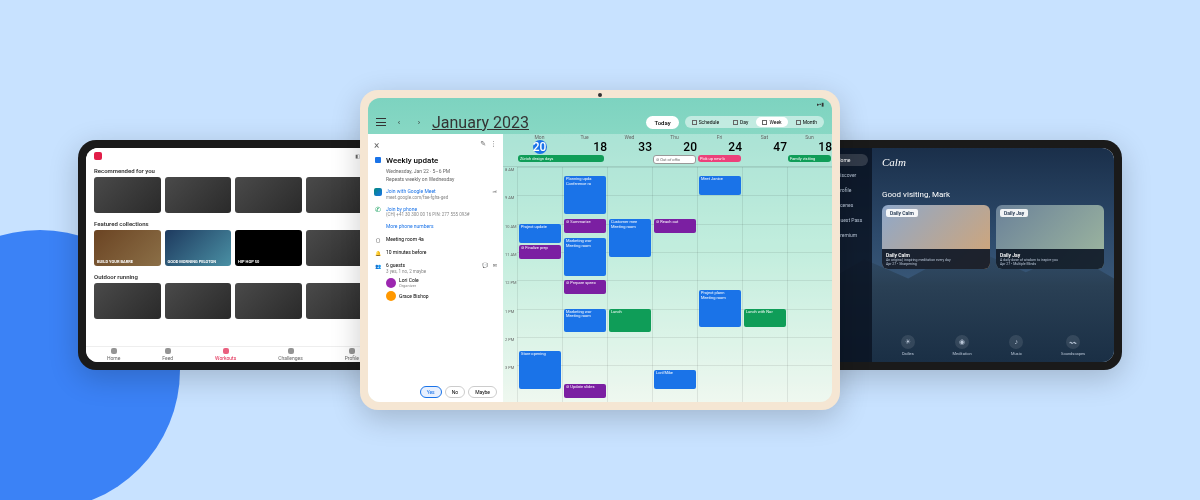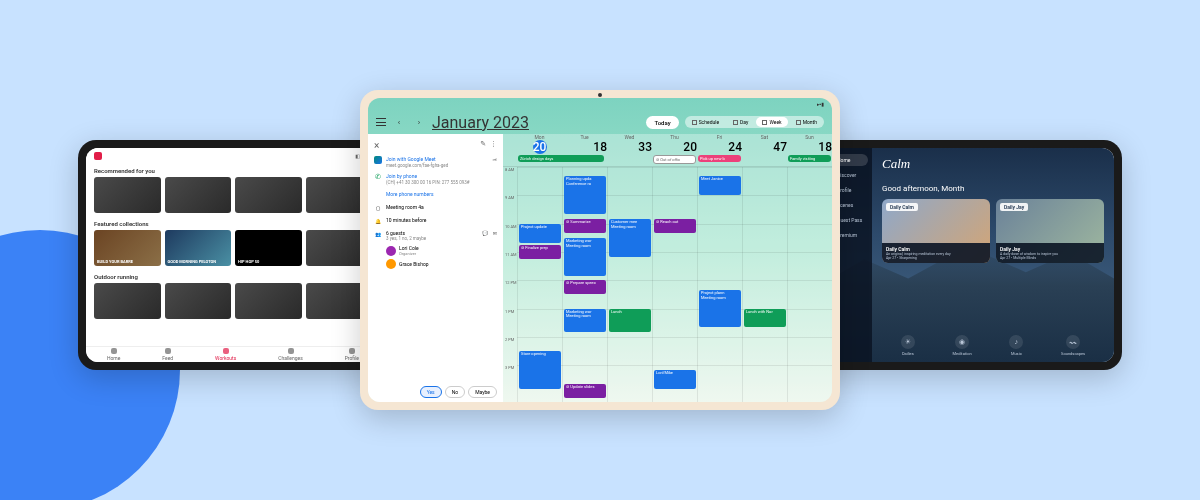--- a/index.html
+++ b/index.html
@@ -88,21 +88,21 @@
 
 .tablet-right { width: 310px; height: 230px; right: 78px; top: 140px; z-index: 1; }
 .calm-bg { position: absolute; inset: 0; background: linear-gradient(180deg, #1a2f4a 0%, #2d4a6b 40%, #4a6b8a 100%); }
 .calm-mountains { position: absolute; bottom: 0; left: 0; right: 0; height: 60%; background: linear-gradient(180deg, transparent, #2a4055 40%, #1a2f45); clip-path: polygon(0 40%, 15% 20%, 30% 35%, 50% 10%, 70% 30%, 85% 15%, 100% 35%, 100% 100%, 0 100%); }
 .calm-layout { position: absolute; inset: 0; display: flex; }
 .calm-sidebar { width: 52px; background: rgba(10,20,35,0.85); padding: 6px 4px; display: flex; flex-direction: column; gap: 3px; }
 .calm-nav-item { display: flex; align-items: center; gap: 3px; padding: 3px 4px; border-radius: 6px; font-size: 5px; color: #b8c5d6; }
 .calm-nav-item.active { background: rgba(255,255,255,0.15); color: #fff; }
 .calm-nav-icon { width: 6px; height: 6px; background: currentColor; border-radius: 1px; opacity: 0.8; }
 .calm-main { flex: 1; padding: 8px 10px; position: relative; }
-.calm-logo { font-size: 13px; color: #fff; font-family: cursive; font-style: italic; margin-bottom: 12px; }
+.calm-logo { font-size: 11px; color: #fff; font-family: cursive; font-style: italic; margin-bottom: 22px; }
 .calm-greeting { font-size: 8px; color: #fff; margin-bottom: 6px; }
 .calm-cards { display: flex; gap: 6px; }
 .calm-card { flex: 1; height: 64px; border-radius: 6px; position: relative; overflow: hidden; background: linear-gradient(135deg, #8fa8c9, #d4a574); }
 .calm-card.b { background: linear-gradient(135deg, #6b8299, #9fb89f); }
 .calm-card-label { position: absolute; top: 4px; left: 4px; background: rgba(255,255,255,0.9); padding: 1px 4px; border-radius: 2px; font-size: 5px; font-weight: 600; color: #1a2f4a; }
 .calm-card-bottom { position: absolute; bottom: 0; left: 0; right: 0; background: rgba(10,20,35,0.9); padding: 3px 4px; }
 .calm-card-title { font-size: 5px; color: #fff; font-weight: 600; }
 .calm-card-sub { font-size: 3.5px; color: #b8c5d6; line-height: 1.2; }
 .calm-bottom-tabs { position: absolute; bottom: 6px; left: 10px; right: 10px; display: flex; justify-content: space-around; }
 .calm-tab { display: flex; flex-direction: column; align-items: center; gap: 2px; font-size: 4px; color: #b8c5d6; }
@@ -207,20 +207,30 @@
     </div>
 
     <div class="cal-body">
 
       <div class="cal-detail">
         <div class="cal-detail-header">
           <span class="cal-close">×</span>
           <div class="cal-edit-icons">
             <span>✎</span>
             <span>⋮</span>
+          </div>
+        </div>
+        <div class="cal-detail-row">
+          <div class="cal-detail-icon">
+              <div class="cal-color-dot"></div>
+            </div>
+          <div class="cal-detail-text">
+            <div class="cal-event-title">Weekly update</div>
+            <div class="cal-event-sub">Wednesday, Jan 22 · 5–6 PM</div>
+            <div class="cal-event-sub">Repeats weekly on Wednesday</div>
           </div>
         </div>
         <div class="cal-detail-row">
           <div class="cal-detail-icon">
               <div class="cal-meet-icon"></div>
             </div>
           <div class="cal-detail-text">
             <div style="color:#1a73e8">Join with Google Meet</div>
             <div class="sub">meet.google.com/fae-fgha-ged</div>
           </div>
@@ -403,21 +413,21 @@
             <div class="calm-nav-icon"></div>
             <span>Guest Pass</span>
           </div>
         <div class="calm-nav-item">
             <div class="calm-nav-icon"></div>
             <span>Premium</span>
           </div>
       </div>
       <div class="calm-main">
         <div class="calm-logo">Calm</div>
-        <div class="calm-greeting">Good afternoon, Month</div>
+        <div class="calm-greeting">Good visiting, Mark</div>
         <div class="calm-cards">
           <div class="calm-card">
             <div class="calm-card-label">Daily Calm</div>
             <div class="calm-card-bottom">
               <div class="calm-card-title">Daily Calm</div>
               <div class="calm-card-sub">An original, inspiring meditation every day</div>
               <div class="calm-card-sub">Apr 27 • Sharpening</div>
             </div>
           </div>
           <div class="calm-card b">

